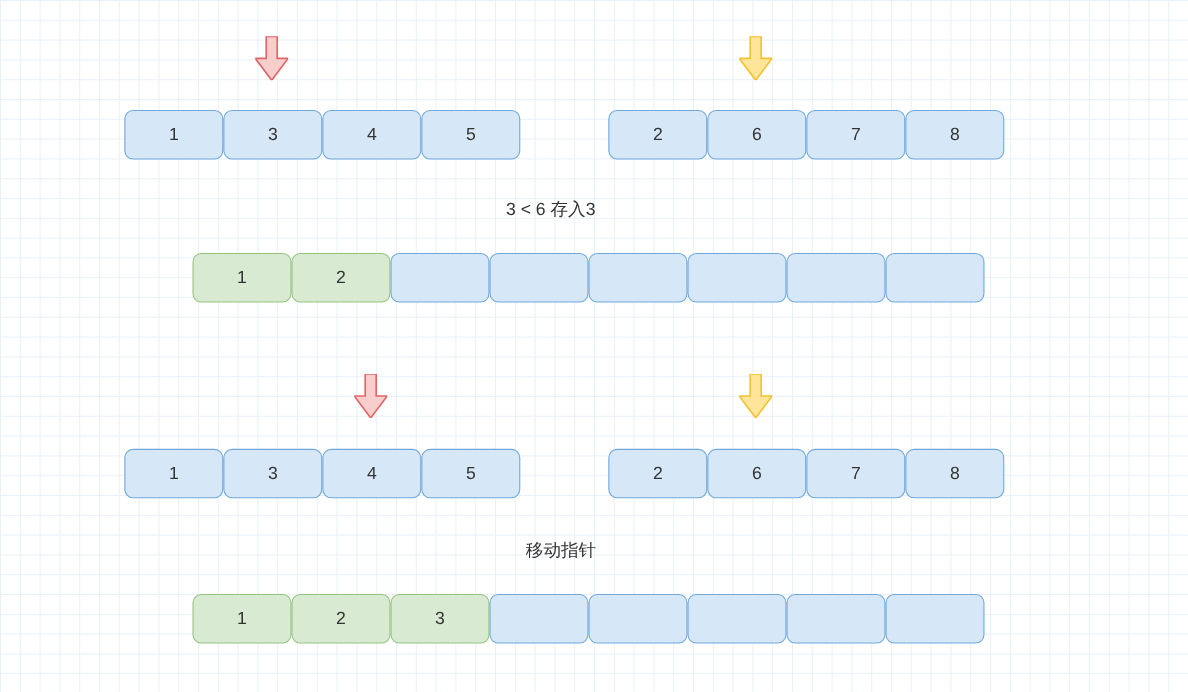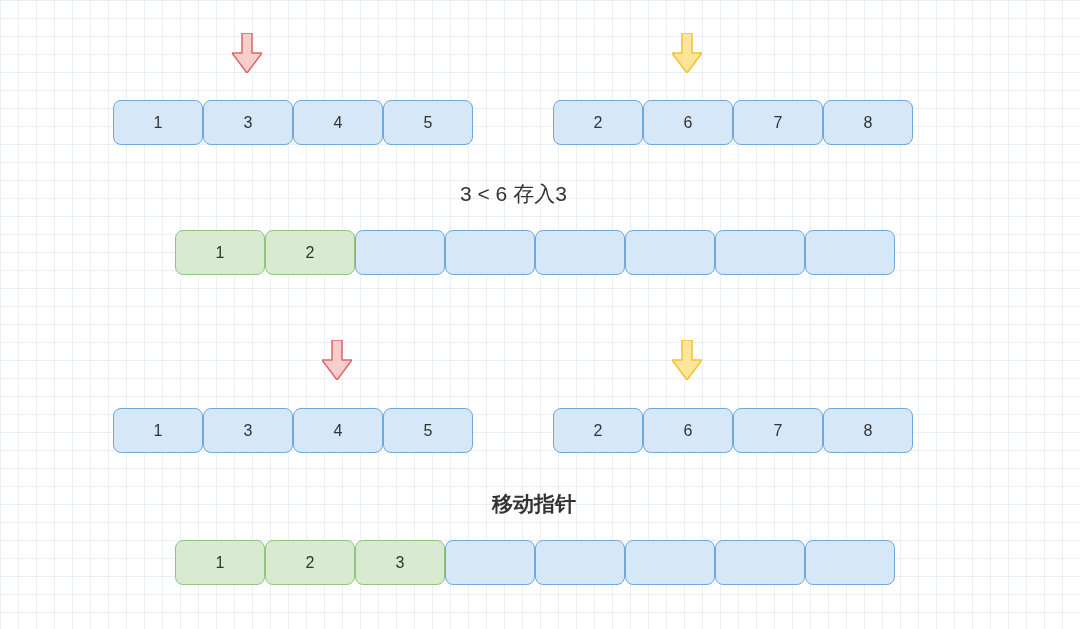--- a/index.html
+++ b/index.html
@@ -35,21 +35,21 @@
   .cell-blue {
     background: #d6e7f7;
     border: 1.5px solid #6fa8dc;
   }
   .cell-green {
     background: #d9ead3;
     border: 1.5px solid #93c47d;
   }
   .caption {
     position: absolute;
-    font-size: 21px;
+    font-size: 16px;
     color: #333;
     text-align: center;
   }
 </style>
 </head>
 <body>
 
 <div class="arrow" style="left:232px; top:33px;">
   <svg viewBox="0 0 30 40">
     <path d="M10 0 L20 0 L20 20 L30 20 L15 40 L0 20 L10 20 Z" fill="#f8cecc" stroke="#e06666" stroke-width="1.5"></path>
@@ -134,21 +134,21 @@
 <div class="cell cell-blue" style="left:643px; top:408px;">
     <span>6</span>
   </div>
 <div class="cell cell-blue" style="left:733px; top:408px;">
     <span>7</span>
   </div>
 <div class="cell cell-blue" style="left:823px; top:408px;">
     <span>8</span>
   </div>
 
-<div class="caption" style="left:492px; top:490px;font-weight:bold;">移动指针</div>
+<div class="caption" style="left:478px; top:490px;">移动指针</div>
 
 <div class="cell cell-green" style="left:175px; top:540px;">
     <span>1</span>
   </div>
 <div class="cell cell-green" style="left:265px; top:540px;">
     <span>2</span>
   </div>
 <div class="cell cell-green" style="left:355px; top:540px;">
     <span>3</span>
   </div>

